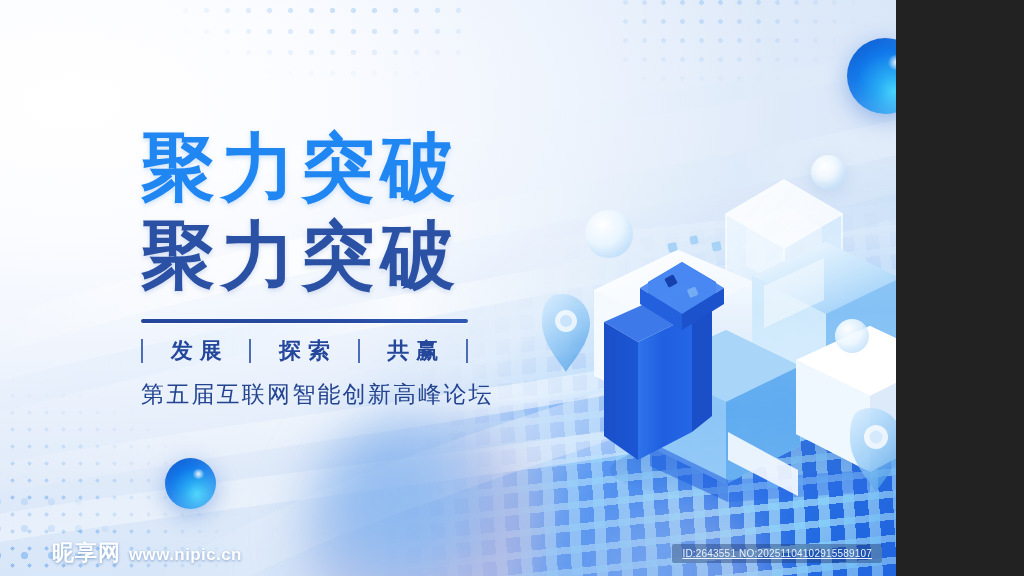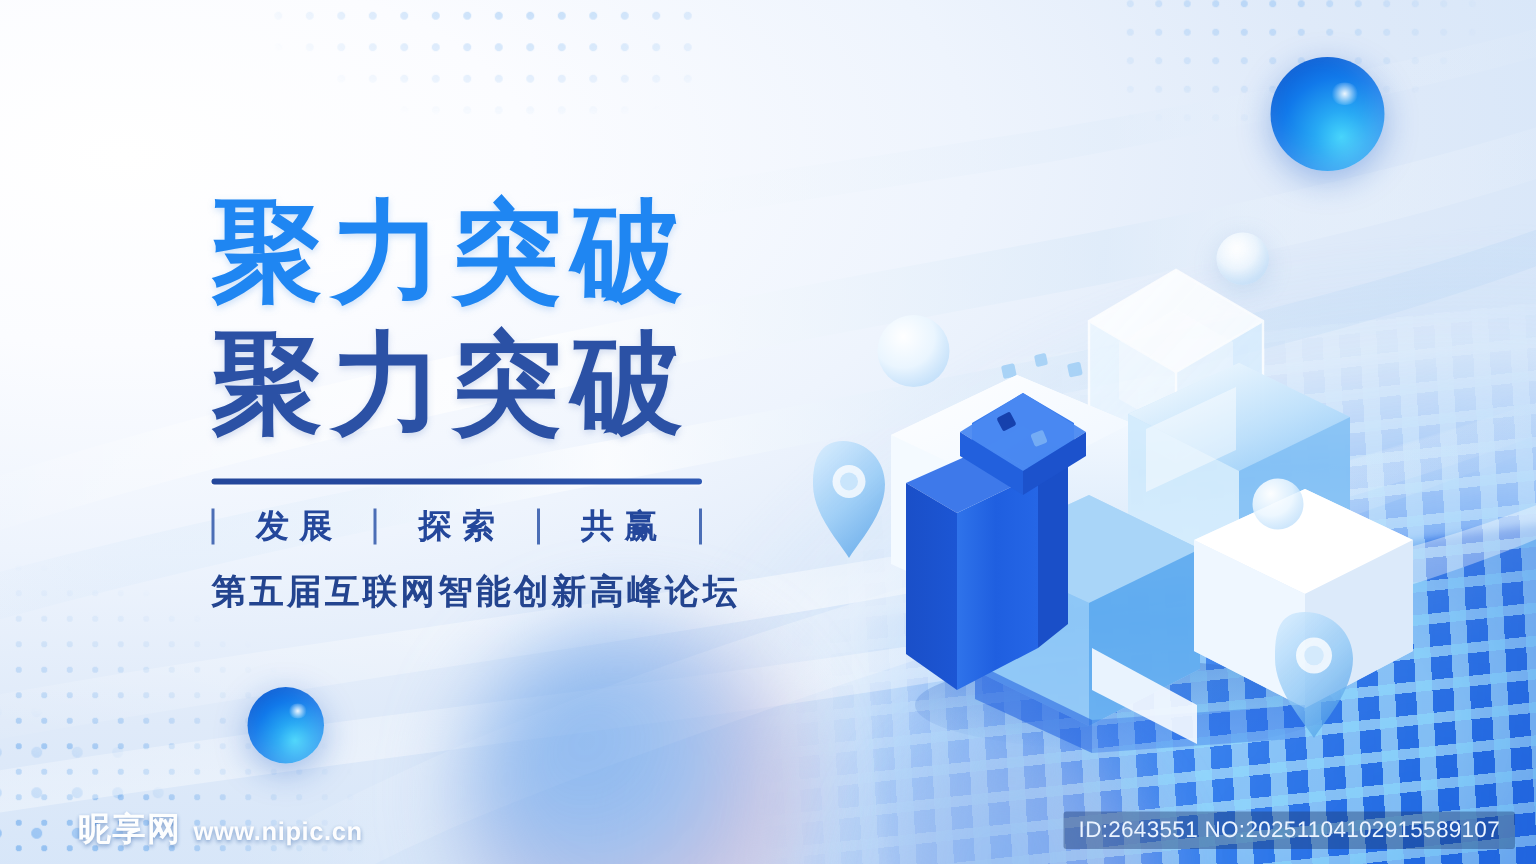--- a/index.html
+++ b/index.html
@@ -1,20 +1,20 @@
 <!DOCTYPE html>
 <html lang="zh"><head>
 <meta charset="utf-8">
 <title>聚力突破 万物向新</title>
 <style>
   html,body{margin:0;padding:0;background:#222;}
   *{box-sizing:border-box;}
   .stage{
     position:relative;
-    width:1024px;height:576px;
+    width:896px;height:576px;
     overflow:hidden;
     font-family:"Liberation Sans","DejaVu Sans",sans-serif;
     background:
       radial-gradient(120% 100% at 8% 18%, #ffffff 0%, #fbfcff 22%, #eef4fd 46%, #dfeaf9 66%, #cfe2f8 100%);
     user-select:none;
   }
 
   
   .bg-layer{position:absolute;inset:0;pointer-events:none;}
 
@@ -166,21 +166,21 @@
   .kw-sep{
     width:2px;height:24px;
     background:#3a5fae;
     opacity:.9;
   }
 
   .tagline{
     position:absolute;left:141px;top:379px;
     width:330px;
     color:#23448f;
-    font-size:23px;font-weight:700;letter-spacing:2.2px;
+    font-size:23px;font-weight:400;letter-spacing:2.2px;
     white-space:nowrap;
   }
 
   
   .art{position:absolute;left:540px;top:170px;width:420px;height:340px;}
   .art svg{width:100%;height:100%;display:block;overflow:visible;}
 
   
   .watermark-bar{
     position:absolute;left:0;right:0;bottom:0;height:46px;
@@ -197,24 +197,25 @@
   }
   .wm-url{
     color:#ffffff;
     font-size:17px;font-weight:700;letter-spacing:.4px;
     text-shadow:0 1px 3px rgba(40,90,160,.55);
     opacity:.95;
   }
   .wm-id{
     background:rgba(28,58,112,.42);
     color:#eaf3ff;
-    font-size:15px;letter-spacing:.2px;
+    font-size:10px;letter-spacing:.2px;
     padding:4px 10px;
     border-radius:2px;
     white-space:nowrap;
+    text-decoration:underline;
   }
 </style>
 </head>
 <body>
 
 <div class="stage">
 
   <div class="bg-layer"></div>
   <div class="bg-blue-bottom-right"></div>
   <div class="bg-blue-strip"></div>

